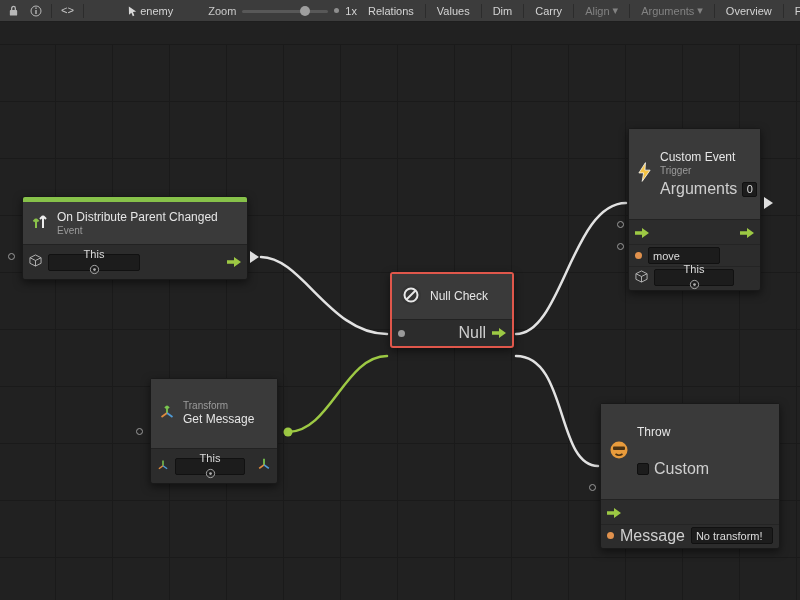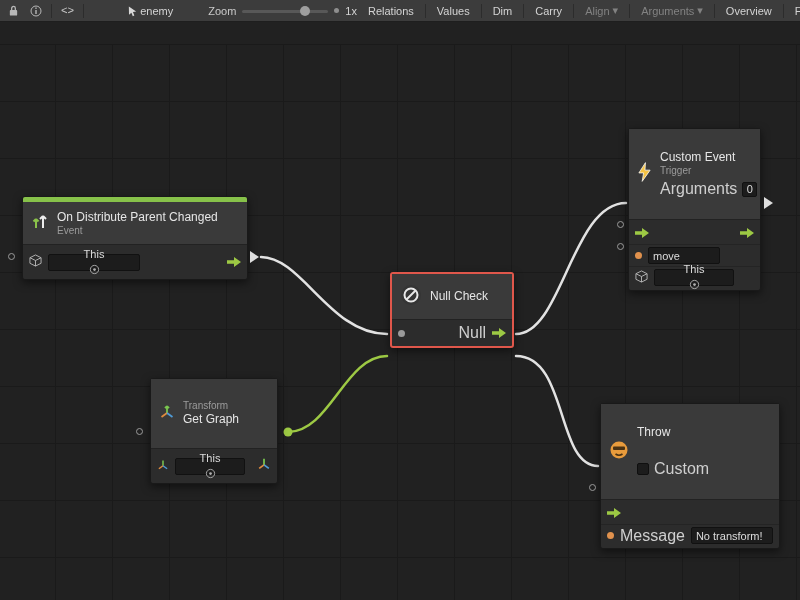--- a/index.html
+++ b/index.html
@@ -224,21 +224,21 @@
       <div class="node-header">
         <span>
           <svg width="16" height="16" viewBox="0 0 16 16" fill="none">
             <path d="M8 9 L8 2 M8 2 L6 4.2 M8 2 L10 4.2" stroke="#7ac74f" stroke-width="1.8"></path>
             <path d="M8 9 L2.5 13" stroke="#e08b3e" stroke-width="1.8"></path>
             <path d="M8 9 L13.5 13" stroke="#4f9bd6" stroke-width="1.8"></path>
           </svg>
         </span>
         <span class="ntitles">
           <span class="ncat">Transform</span>
-          <span class="ntitle">Get Graph</span>
+          <span class="ntitle">Get Message</span>
         </span>
       </div>
       <div class="node-body">
         <div class="prow prow-tall">
           <span>
             <svg width="12" height="12" viewBox="0 0 16 16" fill="none">
               <path d="M8 9 L8 2" stroke="#7ac74f" stroke-width="2"></path>
               <path d="M8 9 L2.5 13" stroke="#e08b3e" stroke-width="2"></path>
               <path d="M8 9 L13.5 13" stroke="#4f9bd6" stroke-width="2"></path>
             </svg>

